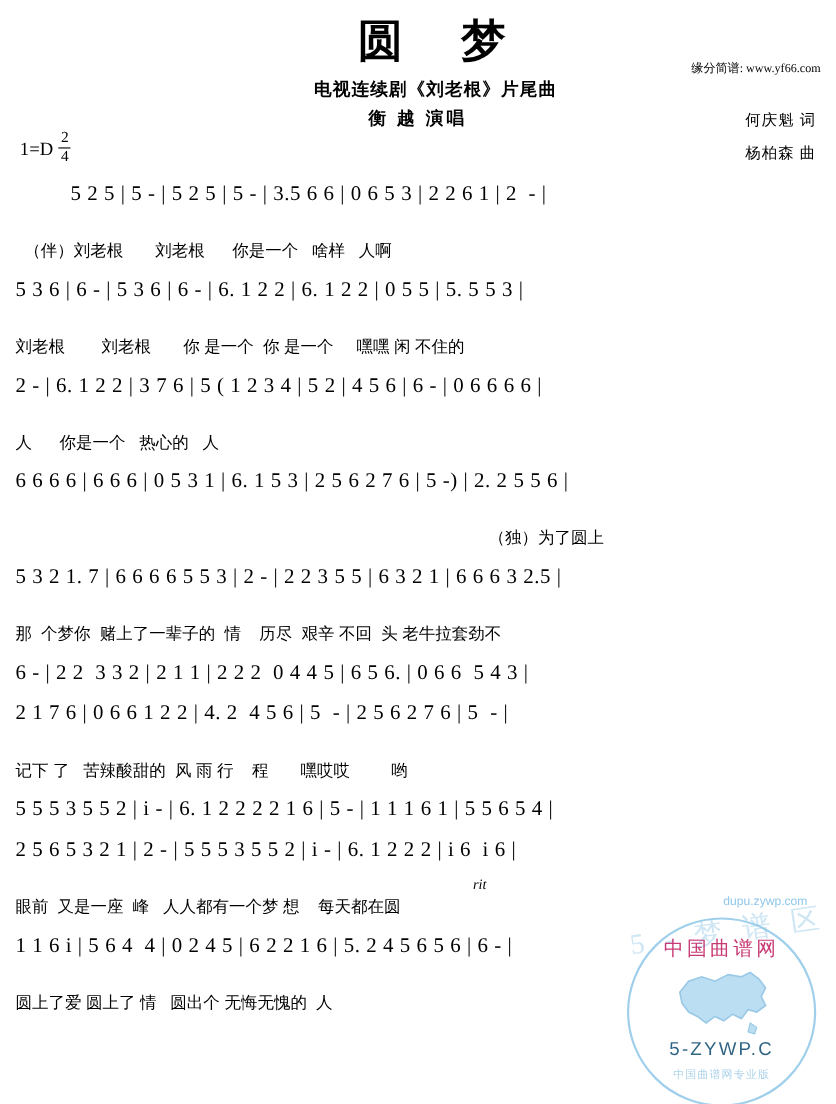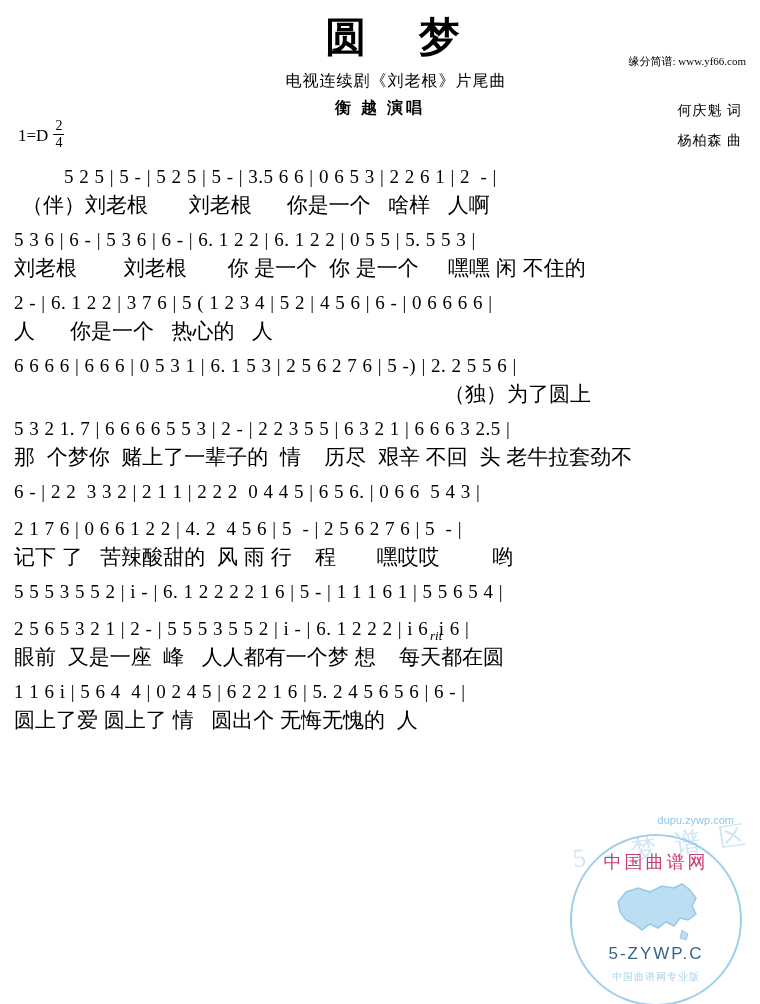--- a/index.html
+++ b/index.html
@@ -26,21 +26,21 @@
     margin-top: 10px;
     font-family: Liberation Mono, monospace;
     padding-left: 39px;
   }
   .subtitle-block {
     text-align: center;
     margin-top: 6px;
   }
   .subtitle1 {
     font-size: 16px;
-    font-weight: normal;
+    font-weight: bold;
     letter-spacing: 1px;
     margin-left: 32px;
   }
   .subtitle2 {
     font-size: 16px;
     font-weight: bold;
     letter-spacing: 3px;
     margin-top: 6px;
   }
   .credit-right {
@@ -95,24 +95,25 @@
     font-family: "Liberation Serif", serif;
     font-size: 19px;
     letter-spacing: 0.5px;
     white-space: pre;
     line-height: 30px;
     height: 30px;
     overflow: visible;
   }
   .lyrics {
     font-family: "Liberation Sans", sans-serif;
-    font-size: 21px;
+    font-size: 15px;
     white-space: pre;
     line-height: 26px;
     height: 26px;
+    margin-top: 24px;
   }
   .sys-1 .notes { padding-left: 50px; }
   .sys-1 .lyrics { padding-left: 8px; }
   .sys-4 .lyrics { padding-left: 430px; }
 
   .rit {
     position: absolute;
     left: 430px;
     bottom: 26px;
     font-style: italic;

